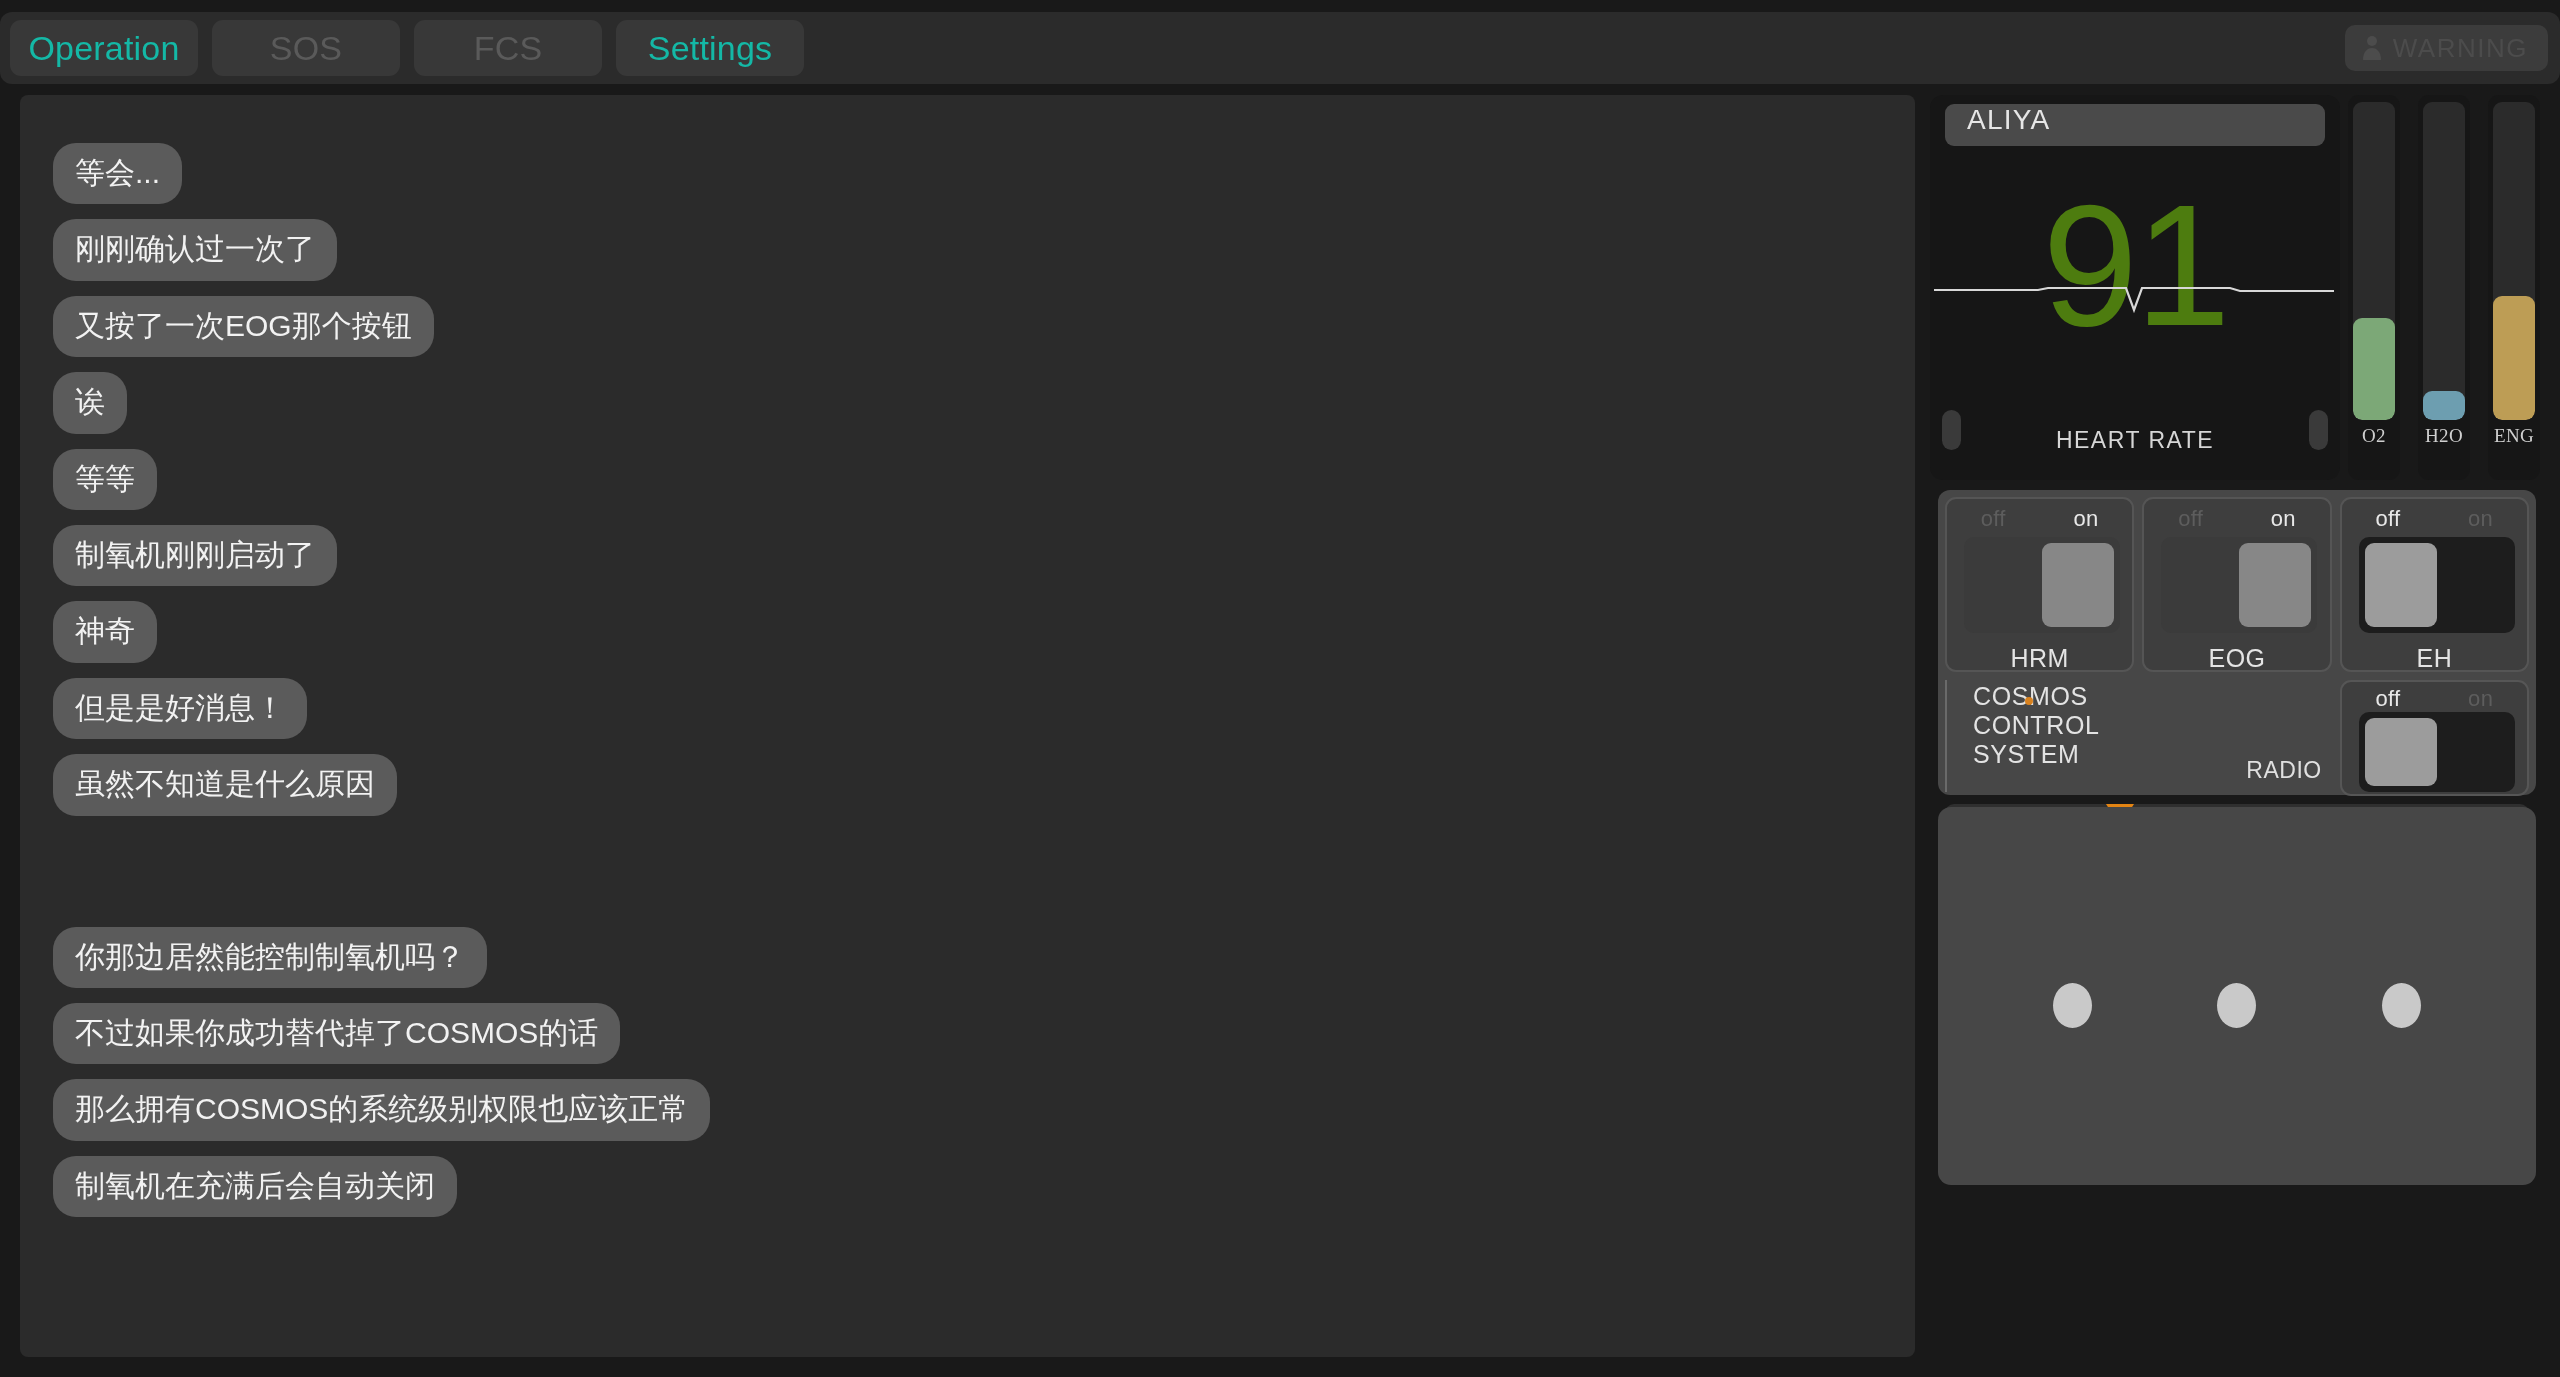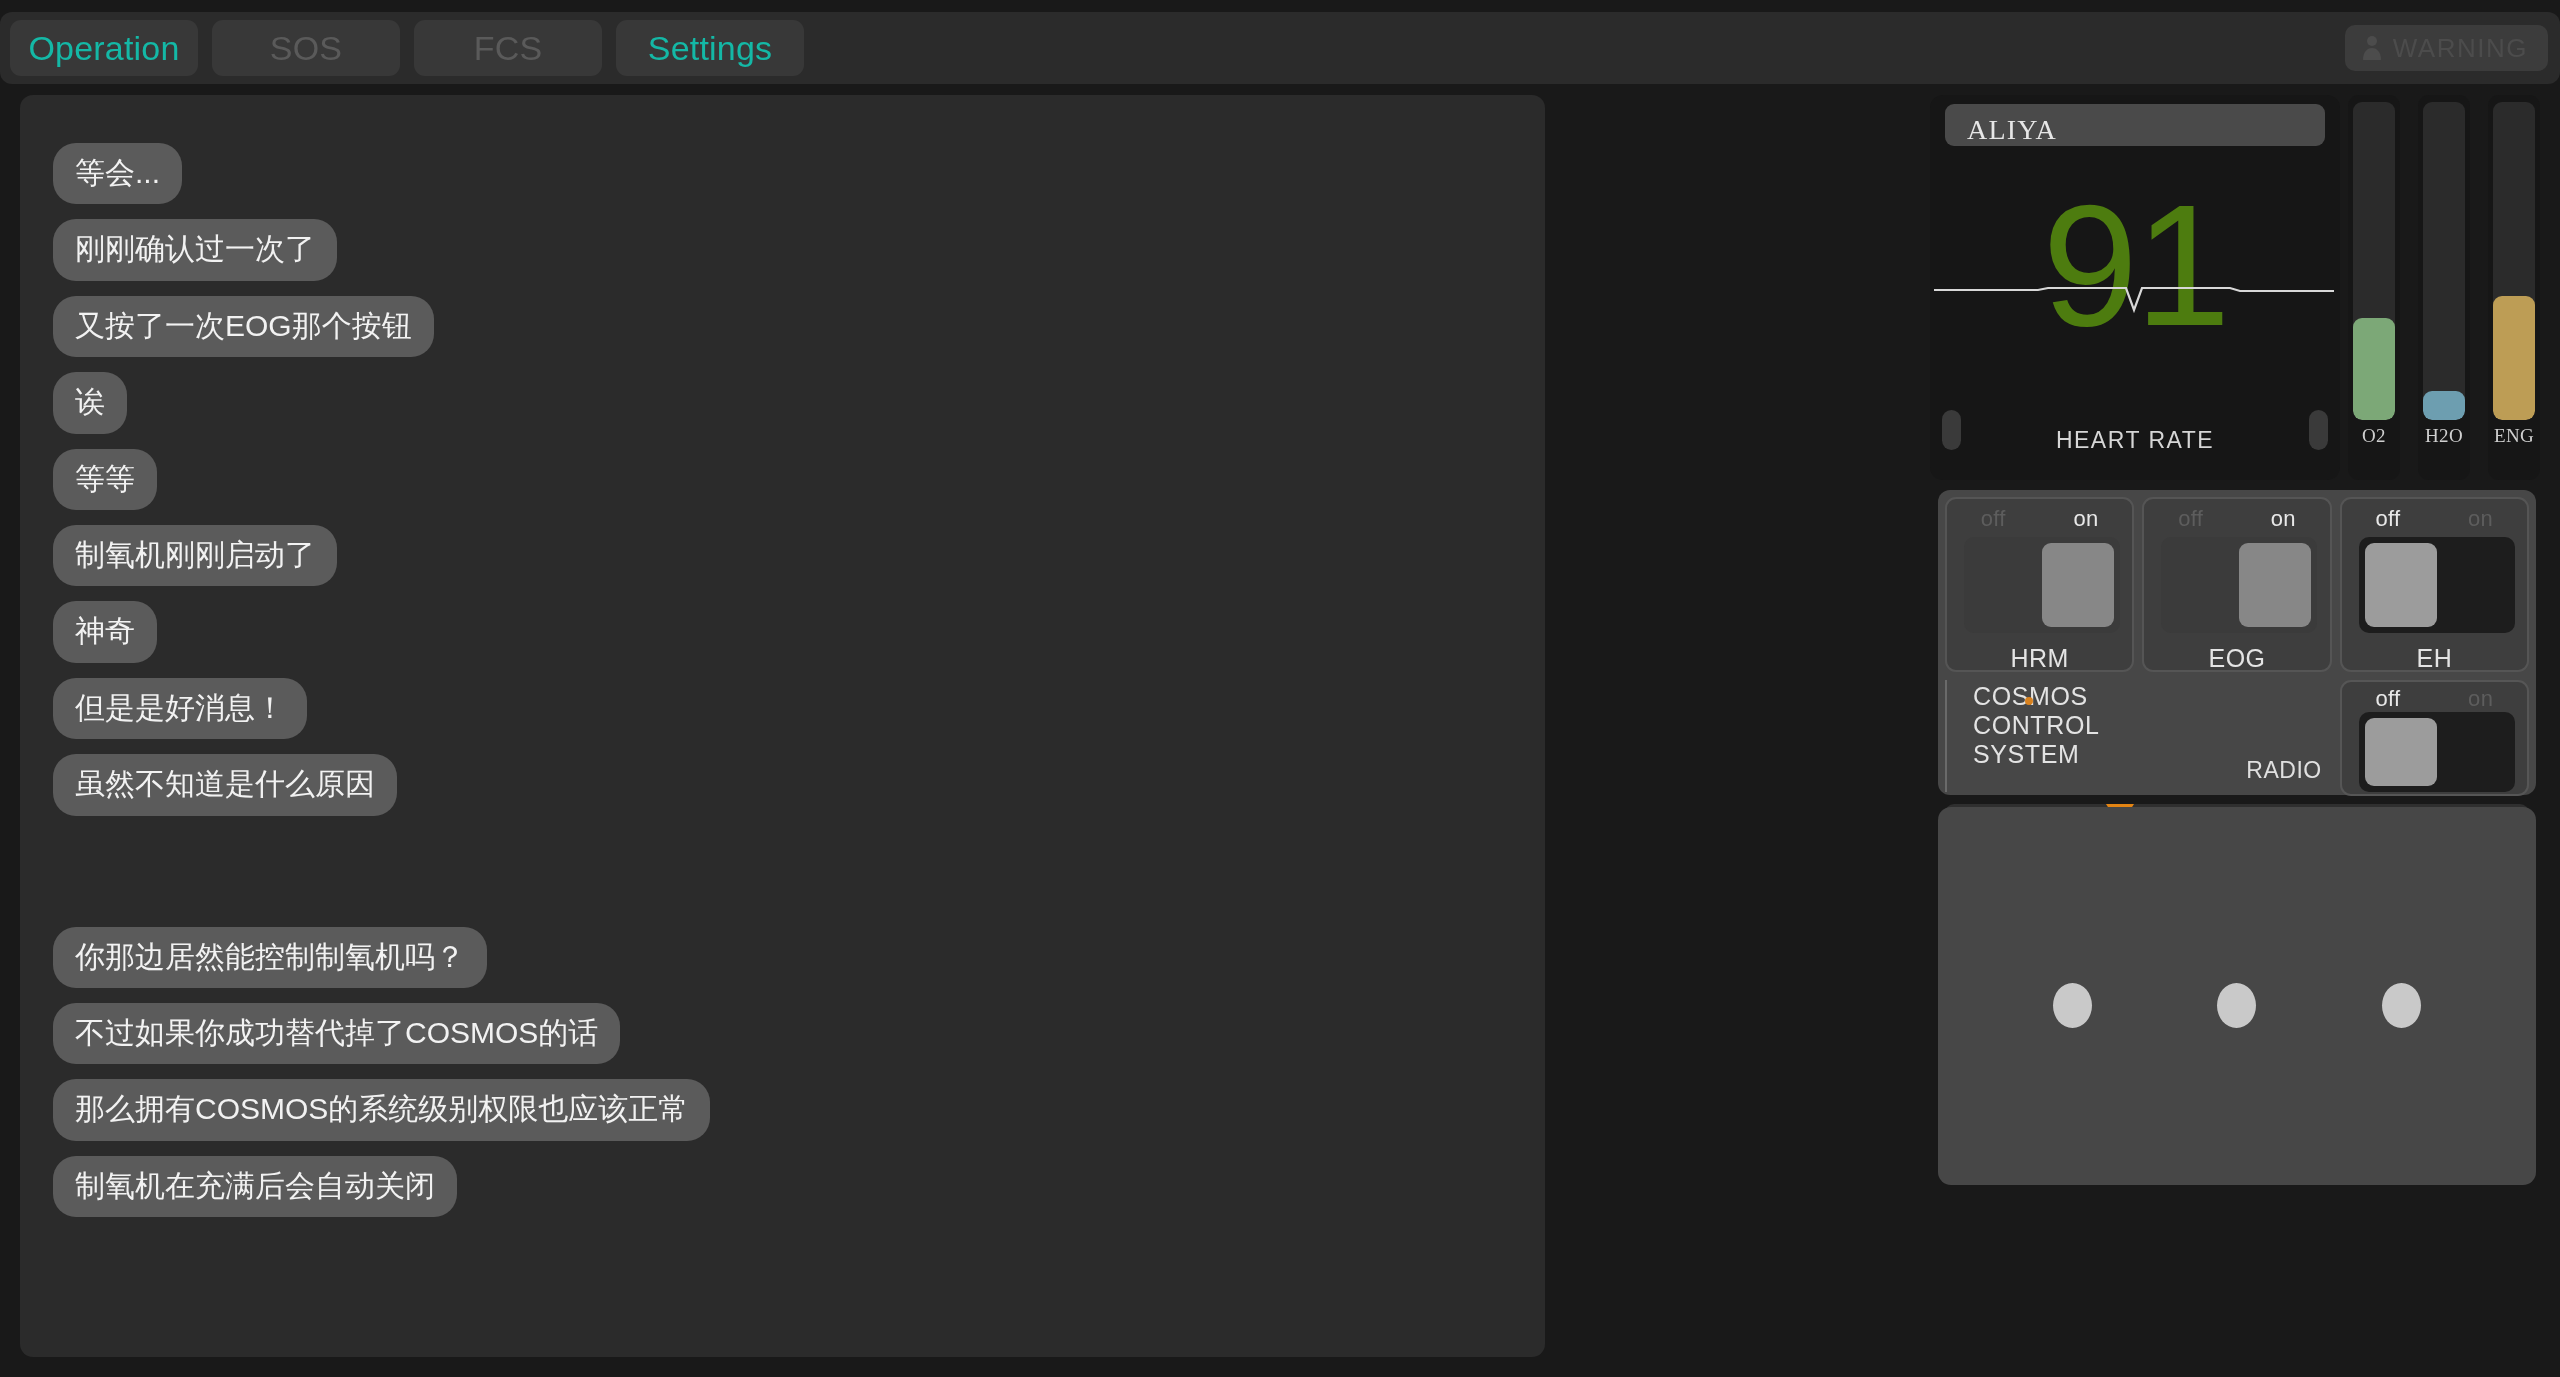--- a/index.html
+++ b/index.html
@@ -63,23 +63,23 @@
     letter-spacing: 1.5px;
     cursor: pointer;
     user-select: none;
   }
   .warn-ico { width: 22px; height: 26px; display:block; }
 
   
   .chat-panel {
     position: absolute;
     left: 20px; top: 95px;
-    width: 1525px; height: 1262px;
+    width: 1895px; height: 1262px;
     background: #2b2b2b;
-    border-radius: 13px;
+    border-radius: 8px;
     overflow: hidden;
   }
   .chat-scroll {
     position: absolute;
     inset: 0;
     padding: 48px 40px 24px 33px;
     overflow: hidden;
   }
   .msg-row { display: flex; margin-bottom: 15px; }
   .msg-row.out { justify-content: flex-end; }
@@ -118,27 +118,26 @@
     border-radius: 13px;
     overflow: hidden;
   }
   .name-pill {
     position: absolute;
     left: 15px; top: 9px;
     width: 380px; height: 42px;
     background: #4a4a4a;
     border-radius: 9px;
     display: flex;
-    align-items: flex-end;
+    align-items: flex-start;
     padding-left: 22px;
     color: #e6e6e6;
     font-size: 28px;
     letter-spacing: 1.2px;
     cursor: pointer;
-    font-family: Liberation Serif, serif;
   }
   .hr-number {
     position: absolute;
     left: 0; right: 0; top: 84px;
     text-align: center;
     font-size: 172px;
     line-height: 1;
     font-weight: 300;
     color: #4d7c0f;
     letter-spacing: -3px;

